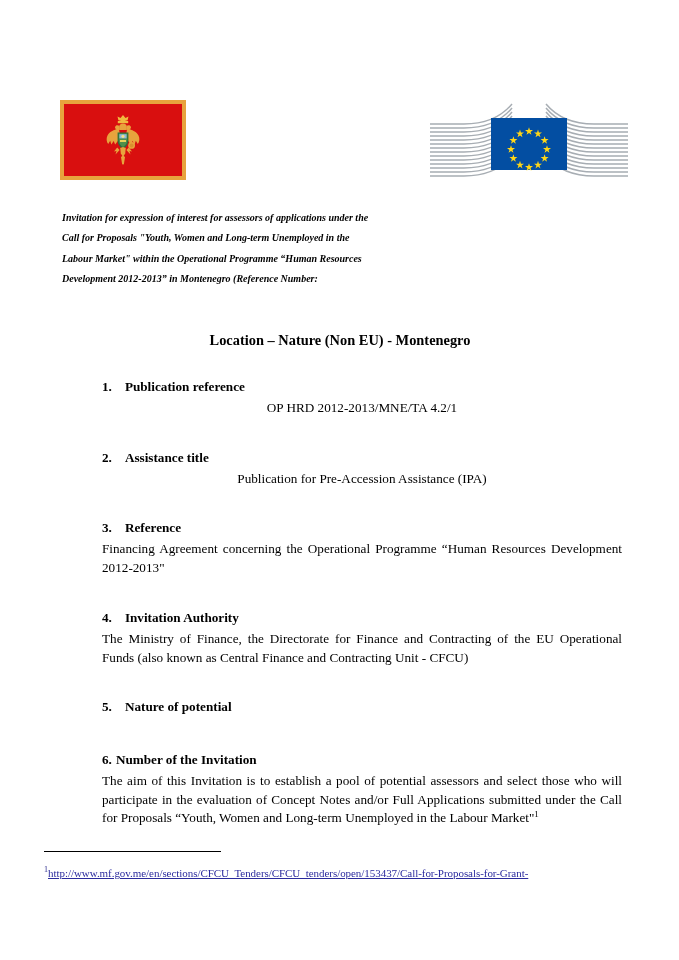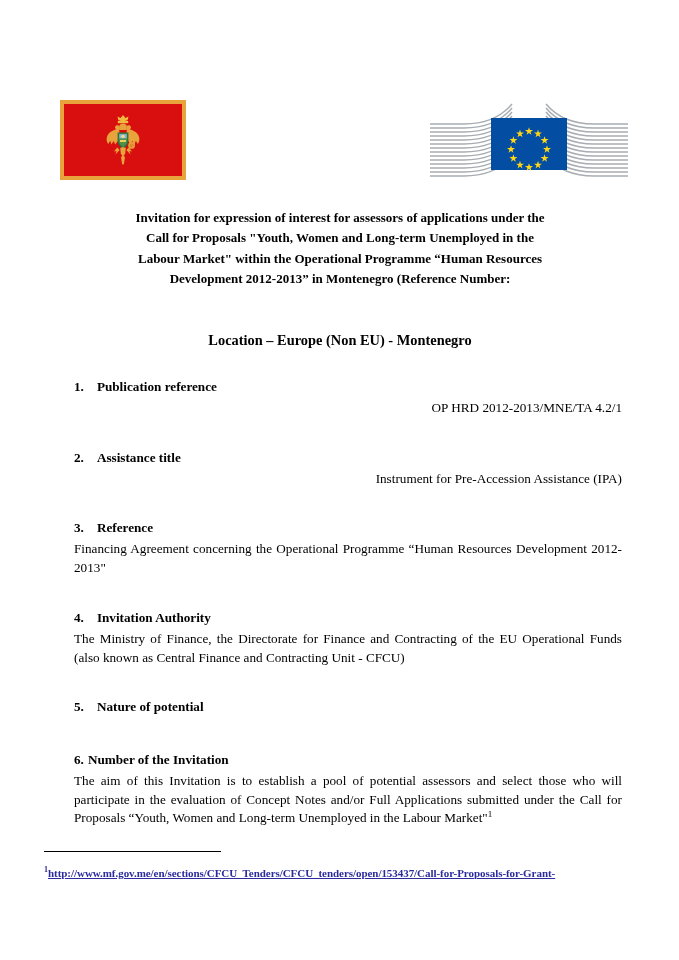--- a/index.html
+++ b/index.html
@@ -69,63 +69,63 @@
     height: 84px;
   }
   .ec-logo svg { display: block; }
 
   
   .doc-title {
     position: absolute;
     left: 62px;
     top: 208px;
     width: 556px;
-    text-align: center;
     font-weight: bold;
-    font-size: 13px;
+    font-size: 10px;
     line-height: 20.3px;
+    font-style: italic;
   }
   .doc-location {
     position: absolute;
     left: 62px;
     top: 330px;
     width: 556px;
     text-align: center;
     font-weight: bold;
     font-size: 14.4px;
     line-height: 20px;
   }
 
   .sections {
     position: absolute;
     left: 74px;
     top: 378px;
     width: 548px;
   }
-  .section { margin-bottom: 0; }
+  .section { margin-bottom: 0; margin-left: 28px; }
 
   .sec-head {
     font-weight: bold;
     font-size: 13.2px;
     line-height: 17px;
     margin: 0 0 4px 0;
     white-space: pre;
   }
   .sec-head .num { display: inline; }
   .sec-head .gap { display: inline-block; width: 13px; }
   .sec-head.nogap .gap { width: 4px; }
 
   .sec-body {
     font-size: 13.2px;
     line-height: 18.5px;
     margin: 0;
     text-align: justify;
     text-justify: inter-word;
   }
-  .sec-body.plain { text-align: right; }
+  .sec-body.plain { text-align: center; }
 
   .sup { font-size: 9px; vertical-align: super; line-height: 0; }
 
   .sp-1 { height: 31px; }
   .sp-2 { height: 31px; }
   .sp-3 { height: 32px; }
   .sp-4 { height: 31px; }
   .sp-5 { height: 32px; }
 
   
@@ -138,21 +138,20 @@
     border-top: 1.3px solid #000000;
   }
   .footnote {
     position: absolute;
     left: 44px;
     top: 866px;
     width: 600px;
     font-size: 11px;
     line-height: 14px;
     white-space: nowrap;
-    font-weight: bold;
   }
   .footnote .fn-mark {
     font-size: 8px;
     vertical-align: super;
     line-height: 0;
     color: #2a2a8c;
   }
   .footnote a,
   .footnote .fn-url {
     color: #2b2b9e;
@@ -253,33 +252,33 @@
     </div>
   </div>
 
   <div class="doc-title">
     <div>Invitation for expression of interest for assessors of applications under the</div>
     <div>Call for Proposals "Youth, Women and Long-term Unemployed in the</div>
     <div>Labour Market" within the Operational Programme “Human Resources</div>
     <div>Development 2012-2013” in Montenegro (Reference Number:</div>
   </div>
 
-  <div class="doc-location">Location – Europe (Non EU) - Montenegro</div>
+  <div class="doc-location">Location – Nature (Non EU) - Montenegro</div>
 
   <div class="sections">
 
     <div class="section">
       <p class="sec-head"><span class="num">1.</span><span class="gap"></span><span>Publication reference</span></p>
       <p class="sec-body plain">OP HRD 2012-2013/MNE/TA 4.2/1</p>
     </div>
     <div class="sp-1"></div>
 
     <div class="section">
       <p class="sec-head"><span class="num">2.</span><span class="gap"></span><span>Assistance title</span></p>
-      <p class="sec-body plain">Instrument for Pre-Accession Assistance (IPA)</p>
+      <p class="sec-body plain">Publication for Pre-Accession Assistance (IPA)</p>
     </div>
     <div class="sp-2"></div>
 
     <div class="section">
       <p class="sec-head"><span class="num">3.</span><span class="gap"></span><span>Reference</span></p>
       <p class="sec-body">Financing Agreement concerning the Operational Programme “Human Resources Development 2012-2013"</p>
     </div>
     <div class="sp-3"></div>
 
     <div class="section">

